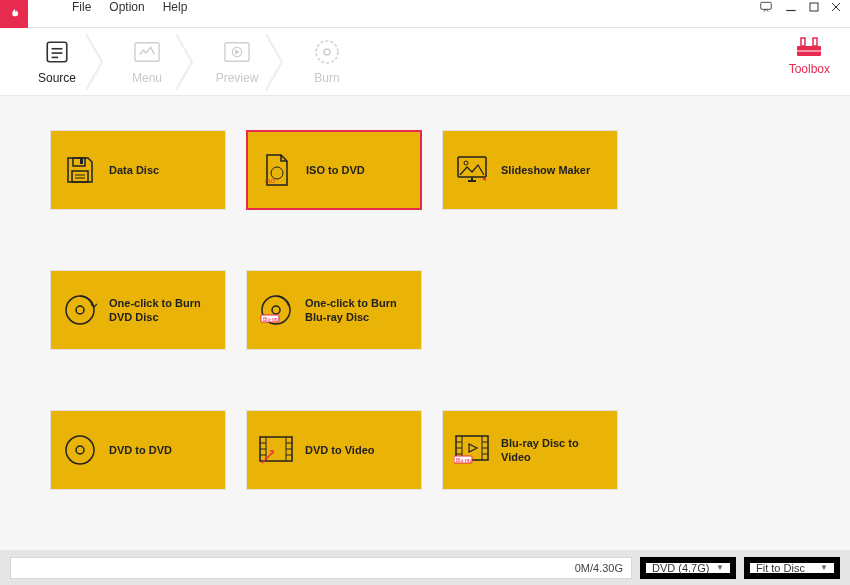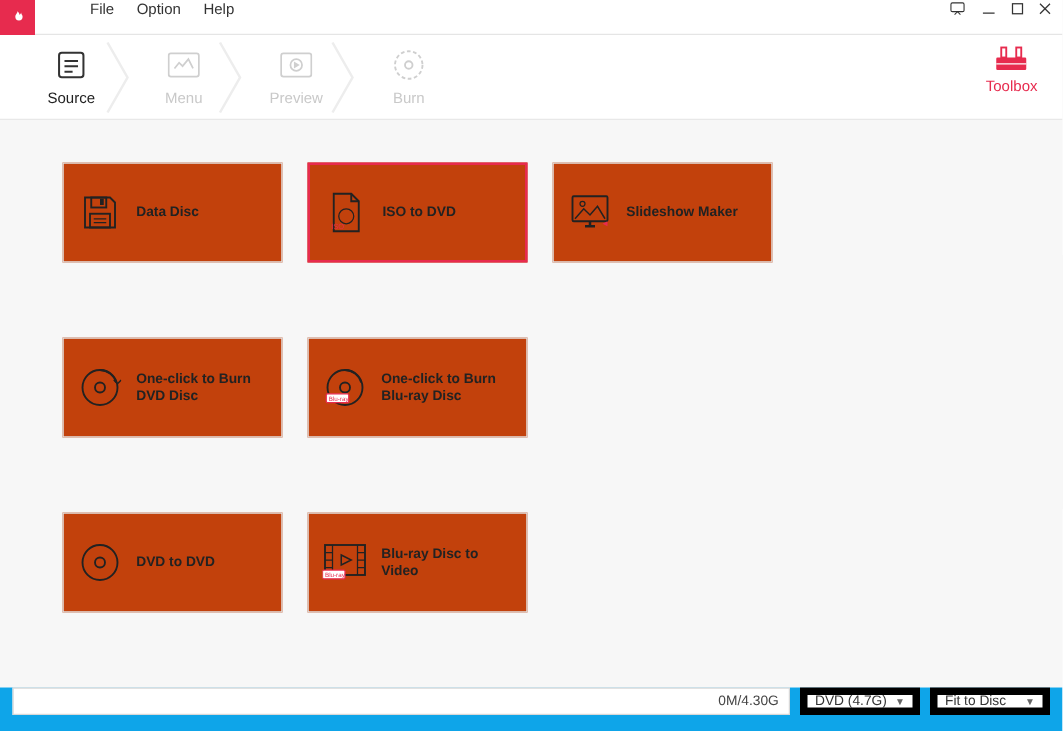--- a/index.html
+++ b/index.html
@@ -23,27 +23,27 @@
   .step.active .step-label { color: #222; }
   .arrow-wrap { width: 0; position: relative; z-index:1;}
   .arrow { position:absolute; left:-18px; top:-30px;}
   .toolbox { position: absolute; right: 20px; top: 8px; display:flex; flex-direction:column; align-items:center; cursor:pointer;}
   .toolbox-label { font-size: 12px; color: #e72b4e; margin-top: 4px; }
 
   
   .main { background: #f7f7f7; height: 454px; padding: 34px 50px 10px 50px; }
   .row { display: flex; gap: 20px; margin-bottom: 60px; }
   .row.last { margin-bottom: 0; }
-  .card { width: 176px; height: 80px; background: #c2410c; border: 1px solid #e2e2e2; display: flex; align-items: center; padding: 0 10px; cursor:pointer; }
+  .card { width: 176px; height: 80px; background: #eab308; border: 1px solid #e2e2e2; display: flex; align-items: center; padding: 0 10px; cursor:pointer; }
   .card.selected { border: 2px solid #e72b4e; }
   .card-icon { width: 38px; height: 32px; flex-shrink:0; display:flex; align-items:center; justify-content:center;}
   .card-label { font-size: 11px; font-weight: bold; color: #222; margin-left: 10px; line-height: 1.3; }
 
   
-  .bottombar { height: 35px; background: #0ea5e9; display: flex; align-items: flex-start; padding: 0 10px; gap: 8px; }
+  .bottombar { height: 35px; background: #e5e5e5; display: flex; align-items: center; padding: 0 10px; gap: 8px; }
   .size-display { flex: 1; height: 22px; background: #fff; border: 1px solid #d8d8d8; display: flex; align-items: center; justify-content: flex-end; padding: 0 8px; font-size: 11px; color: #444; }
   .select-box { height: 22px; background: #fff; border: 6px solid #000000; display: flex; align-items: center; padding: 0 6px; font-size: 11px; color: #333; cursor: pointer; }
   .select-box.disc { width: 96px; }
   .select-box.fit { width: 96px; }
   .select-box .tri { margin-left: auto; font-size: 8px; color:#666;}
 </style>
 </head>
 <body>
 
 <div class="titlebar">
@@ -222,20 +222,38 @@
     <div class="card">
       <div class="card-icon">
         <svg width="34" height="34" viewBox="0 0 34 34">
             <circle cx="17" cy="17" r="14" fill="none" stroke="#222" stroke-width="1.5"></circle>
             <circle cx="17" cy="17" r="4" fill="none" stroke="#222" stroke-width="1.5"></circle>
           </svg>
       </div>
       <div class="card-label">DVD to DVD</div>
     </div>
 
+    <div class="card">
+      <div class="card-icon">
+        <svg width="36" height="30" viewBox="0 0 36 30">
+            <rect x="2" y="2" width="32" height="24" fill="none" stroke="#222" stroke-width="1.5"></rect>
+            <line x1="8" y1="2" x2="8" y2="26" stroke="#222"></line>
+            <line x1="28" y1="2" x2="28" y2="26" stroke="#222"></line>
+            <line x1="2" y1="8" x2="8" y2="8" stroke="#222"></line>
+            <line x1="2" y1="14" x2="8" y2="14" stroke="#222"></line>
+            <line x1="2" y1="20" x2="8" y2="20" stroke="#222"></line>
+            <line x1="28" y1="8" x2="34" y2="8" stroke="#222"></line>
+            <line x1="28" y1="14" x2="34" y2="14" stroke="#222"></line>
+            <line x1="28" y1="20" x2="34" y2="20" stroke="#222"></line>
+            <path d="M4 28 l10-10" stroke="#e72b4e" stroke-width="1.5"></path>
+            <path d="M12 16 l3 0 0 3" fill="none" stroke="#e72b4e" stroke-width="1.5"></path>
+          </svg>
+      </div>
+      <div class="card-label">DVD to Video</div>
+    </div>
 
     <div class="card">
       <div class="card-icon">
         <svg width="36" height="32" viewBox="0 0 36 32">
             <rect x="2" y="2" width="32" height="24" fill="none" stroke="#222" stroke-width="1.5"></rect>
             <line x1="8" y1="2" x2="8" y2="26" stroke="#222"></line>
             <line x1="28" y1="2" x2="28" y2="26" stroke="#222"></line>
             <line x1="2" y1="8" x2="8" y2="8" stroke="#222"></line>
             <line x1="2" y1="14" x2="8" y2="14" stroke="#222"></line>
             <line x1="2" y1="20" x2="8" y2="20" stroke="#222"></line>

